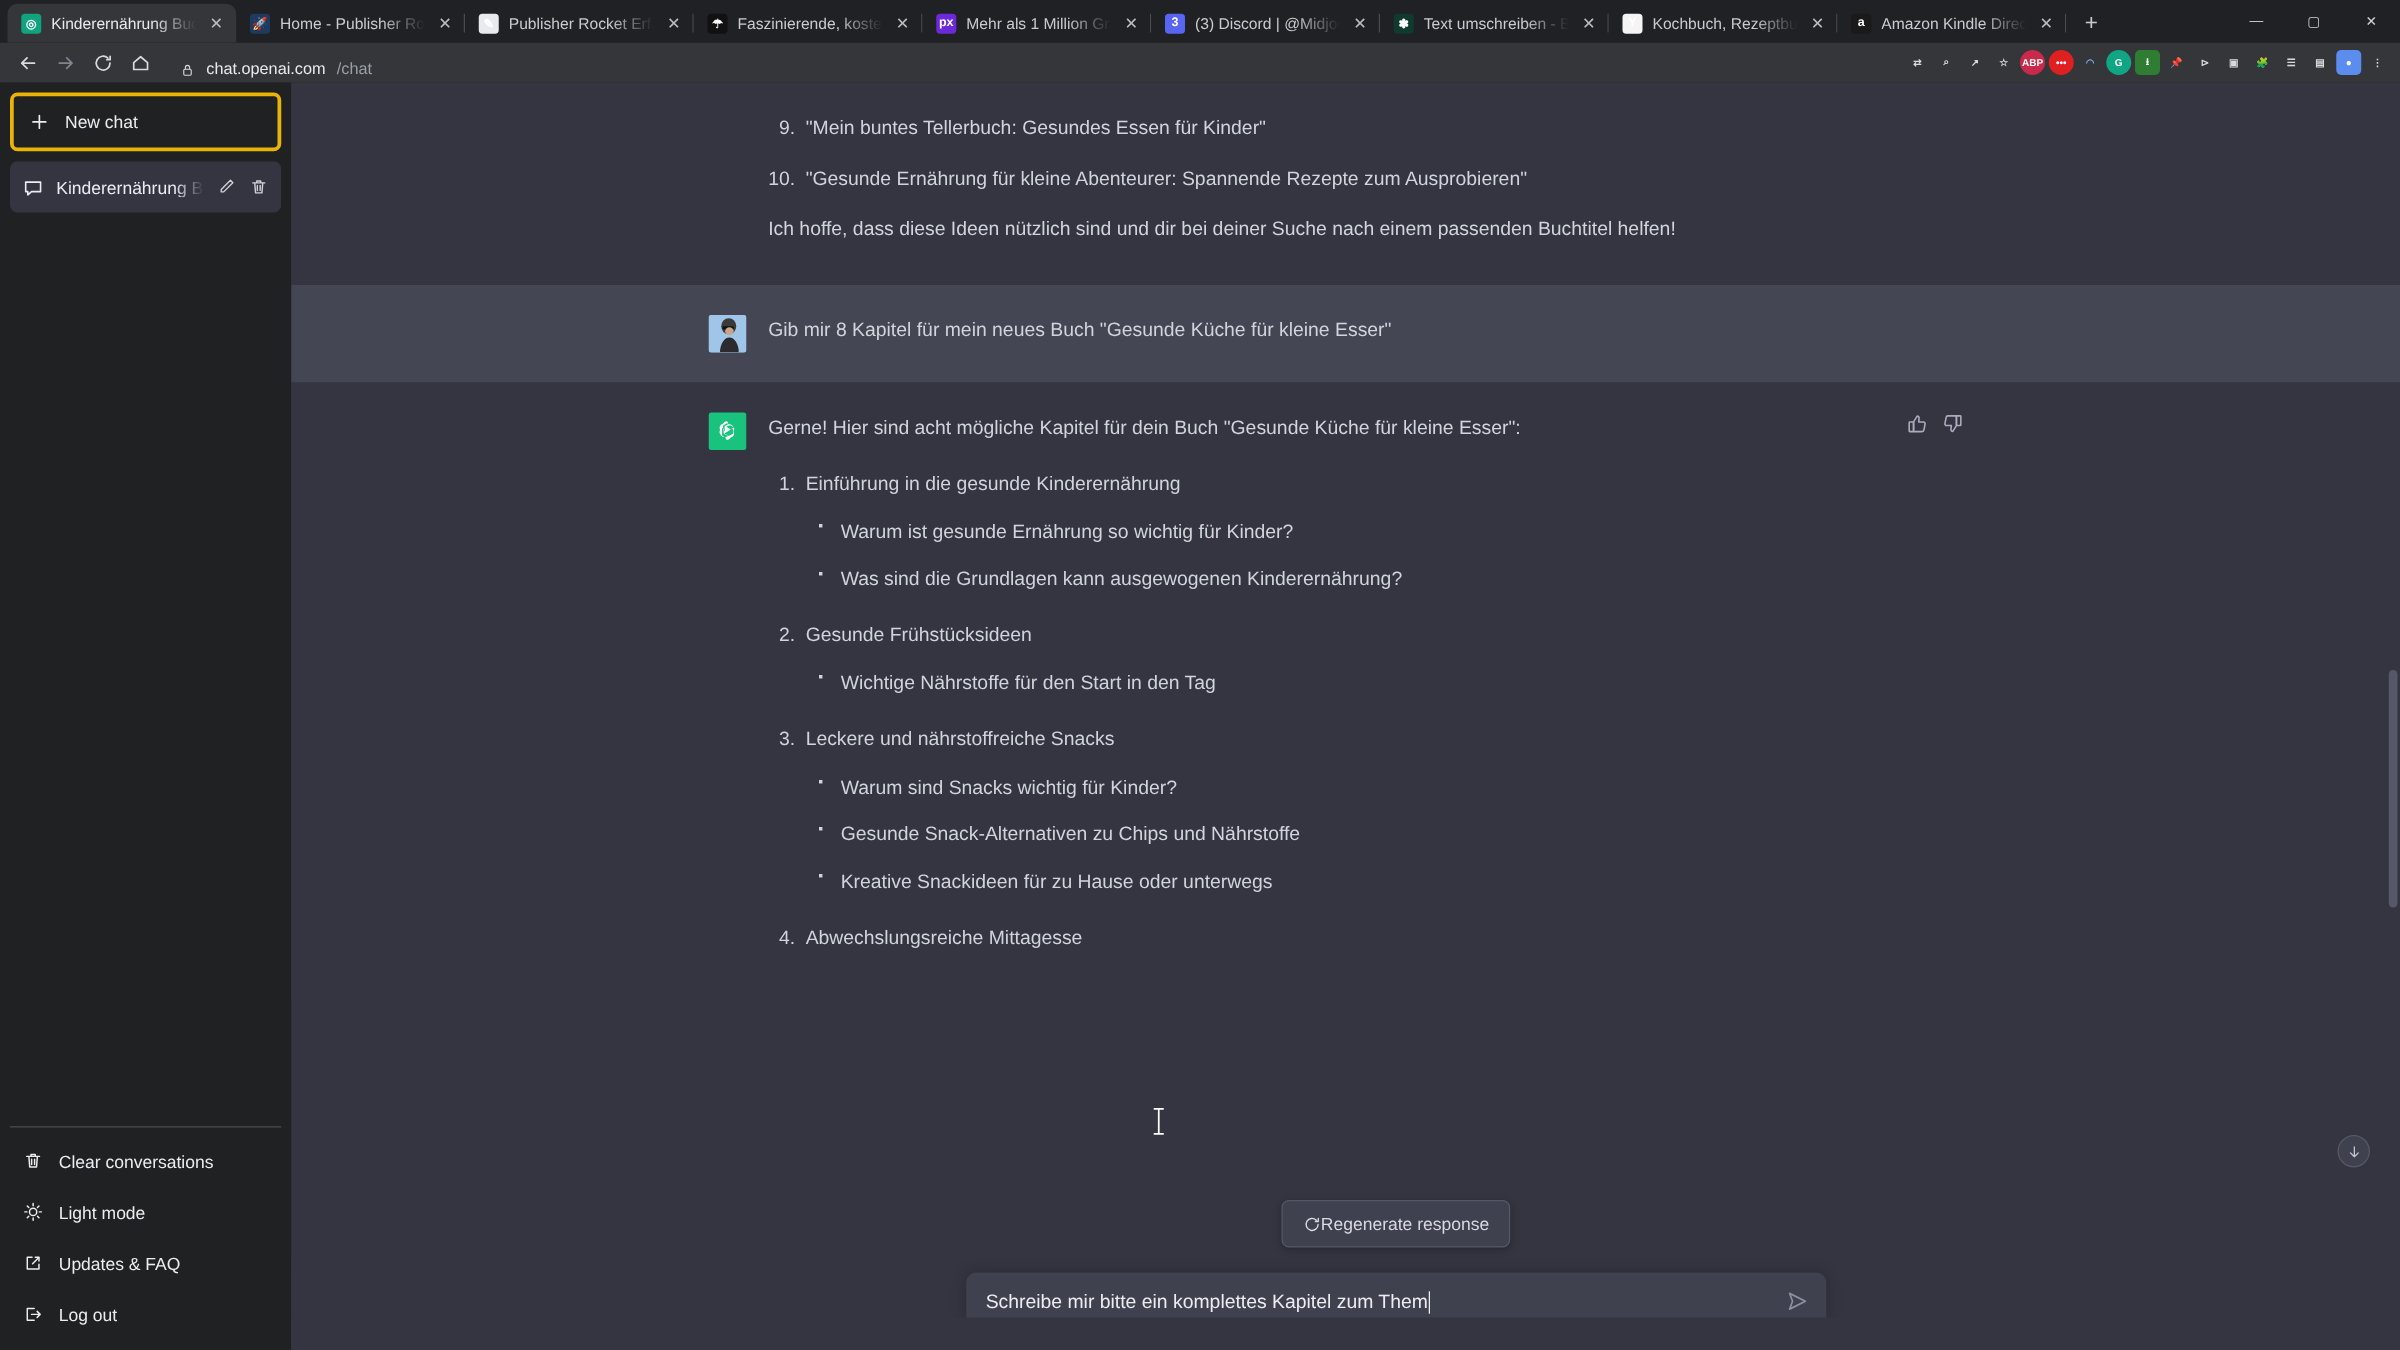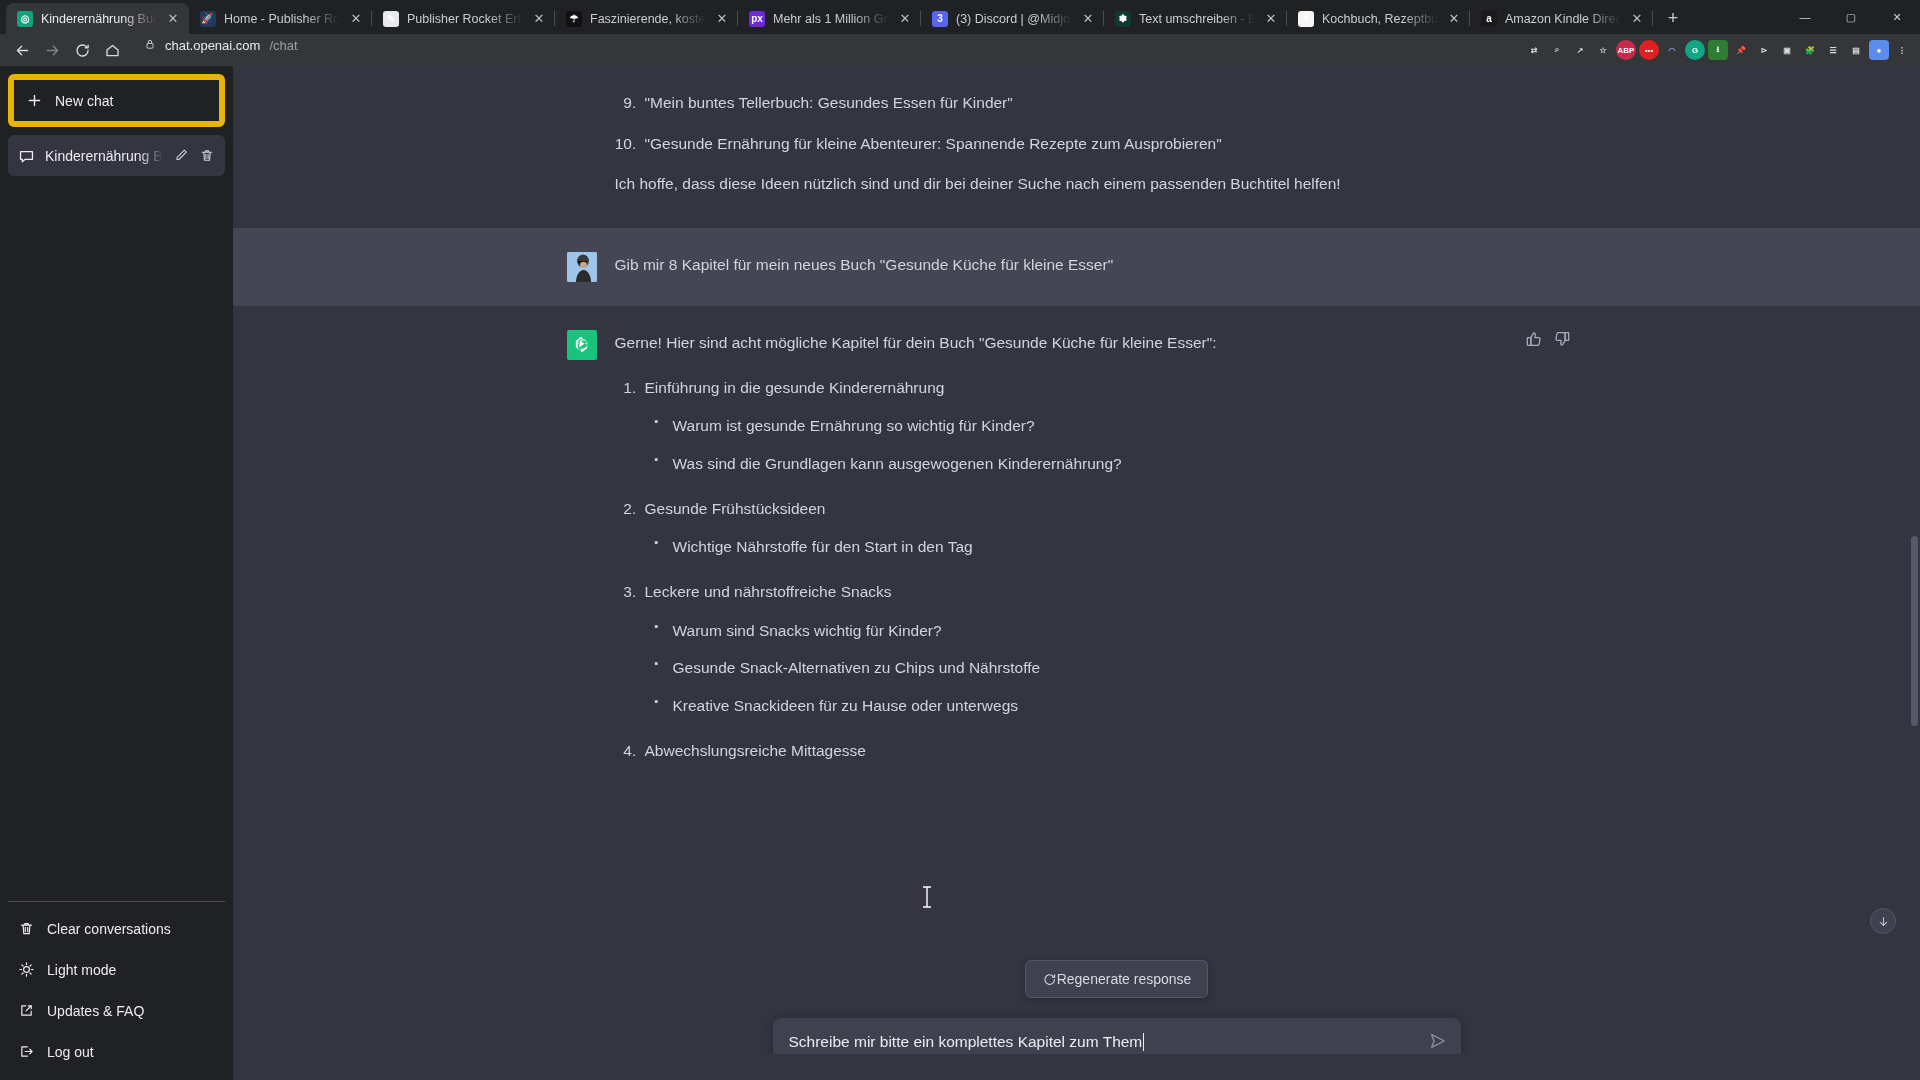--- a/index.html
+++ b/index.html
@@ -61,42 +61,42 @@
     height: 32px; background: #35363a; display: flex; align-items: center;
     padding: 0 8px; gap: 2px; flex: 0 0 32px;
   }
   .tbtn {
     width: 28px; height: 28px; display: flex; align-items: center;
     justify-content: center; color: #d7dadd; border-radius: 50%;
     flex: 0 0 28px;
   }
   .omnibox {
     flex: 1 1 auto; height: 24px; background: #35363a;
-    display: flex; align-items: flex-start; gap: 9px; padding: 0 10px;
+    display: flex; align-items: flex-end; gap: 9px; padding: 0 10px;
     margin-left: 6px; color: #e8eaed; font-size: 13px;
   }
   .omnibox .url-path { color: #9aa0a6; }
   .tb-right { display: flex; align-items: center; gap: 3px; margin-left: 6px; }
   .exticon {
     width: 20px; height: 20px; border-radius: 4px; flex: 0 0 20px;
     display: flex; align-items: center; justify-content: center;
     font-size: 8px; font-weight: bold; color: #fff;
   }
 
   
   #app { flex: 1 1 auto; display: flex; background: #343541; position: relative; }
 
   .sidebar {
     width: 233px; flex: 0 0 233px; background: #202123;
     display: flex; flex-direction: column; padding: 8px;
     color: #ececf1; font-size: 14px;
   }
   .newchat {
-    display: flex; align-items: center; gap: 12px;
-    border: 6px solid #eab308; border-radius: 6px;
+    display: flex; align-items: flex-start; gap: 12px;
+    border: 3px solid #eab308; border-radius: 6px;
     padding: 12px; margin-bottom: 8px;
   }
   .convlist { flex: 1 1 auto; overflow: hidden; }
   .conv {
     display: flex; align-items: center; gap: 10px;
     background: #343541; border-radius: 6px; padding: 12px 10px;
     position: relative;
   }
   .conv .conv-title {
     flex: 1 1 auto; white-space: nowrap; overflow: hidden;

